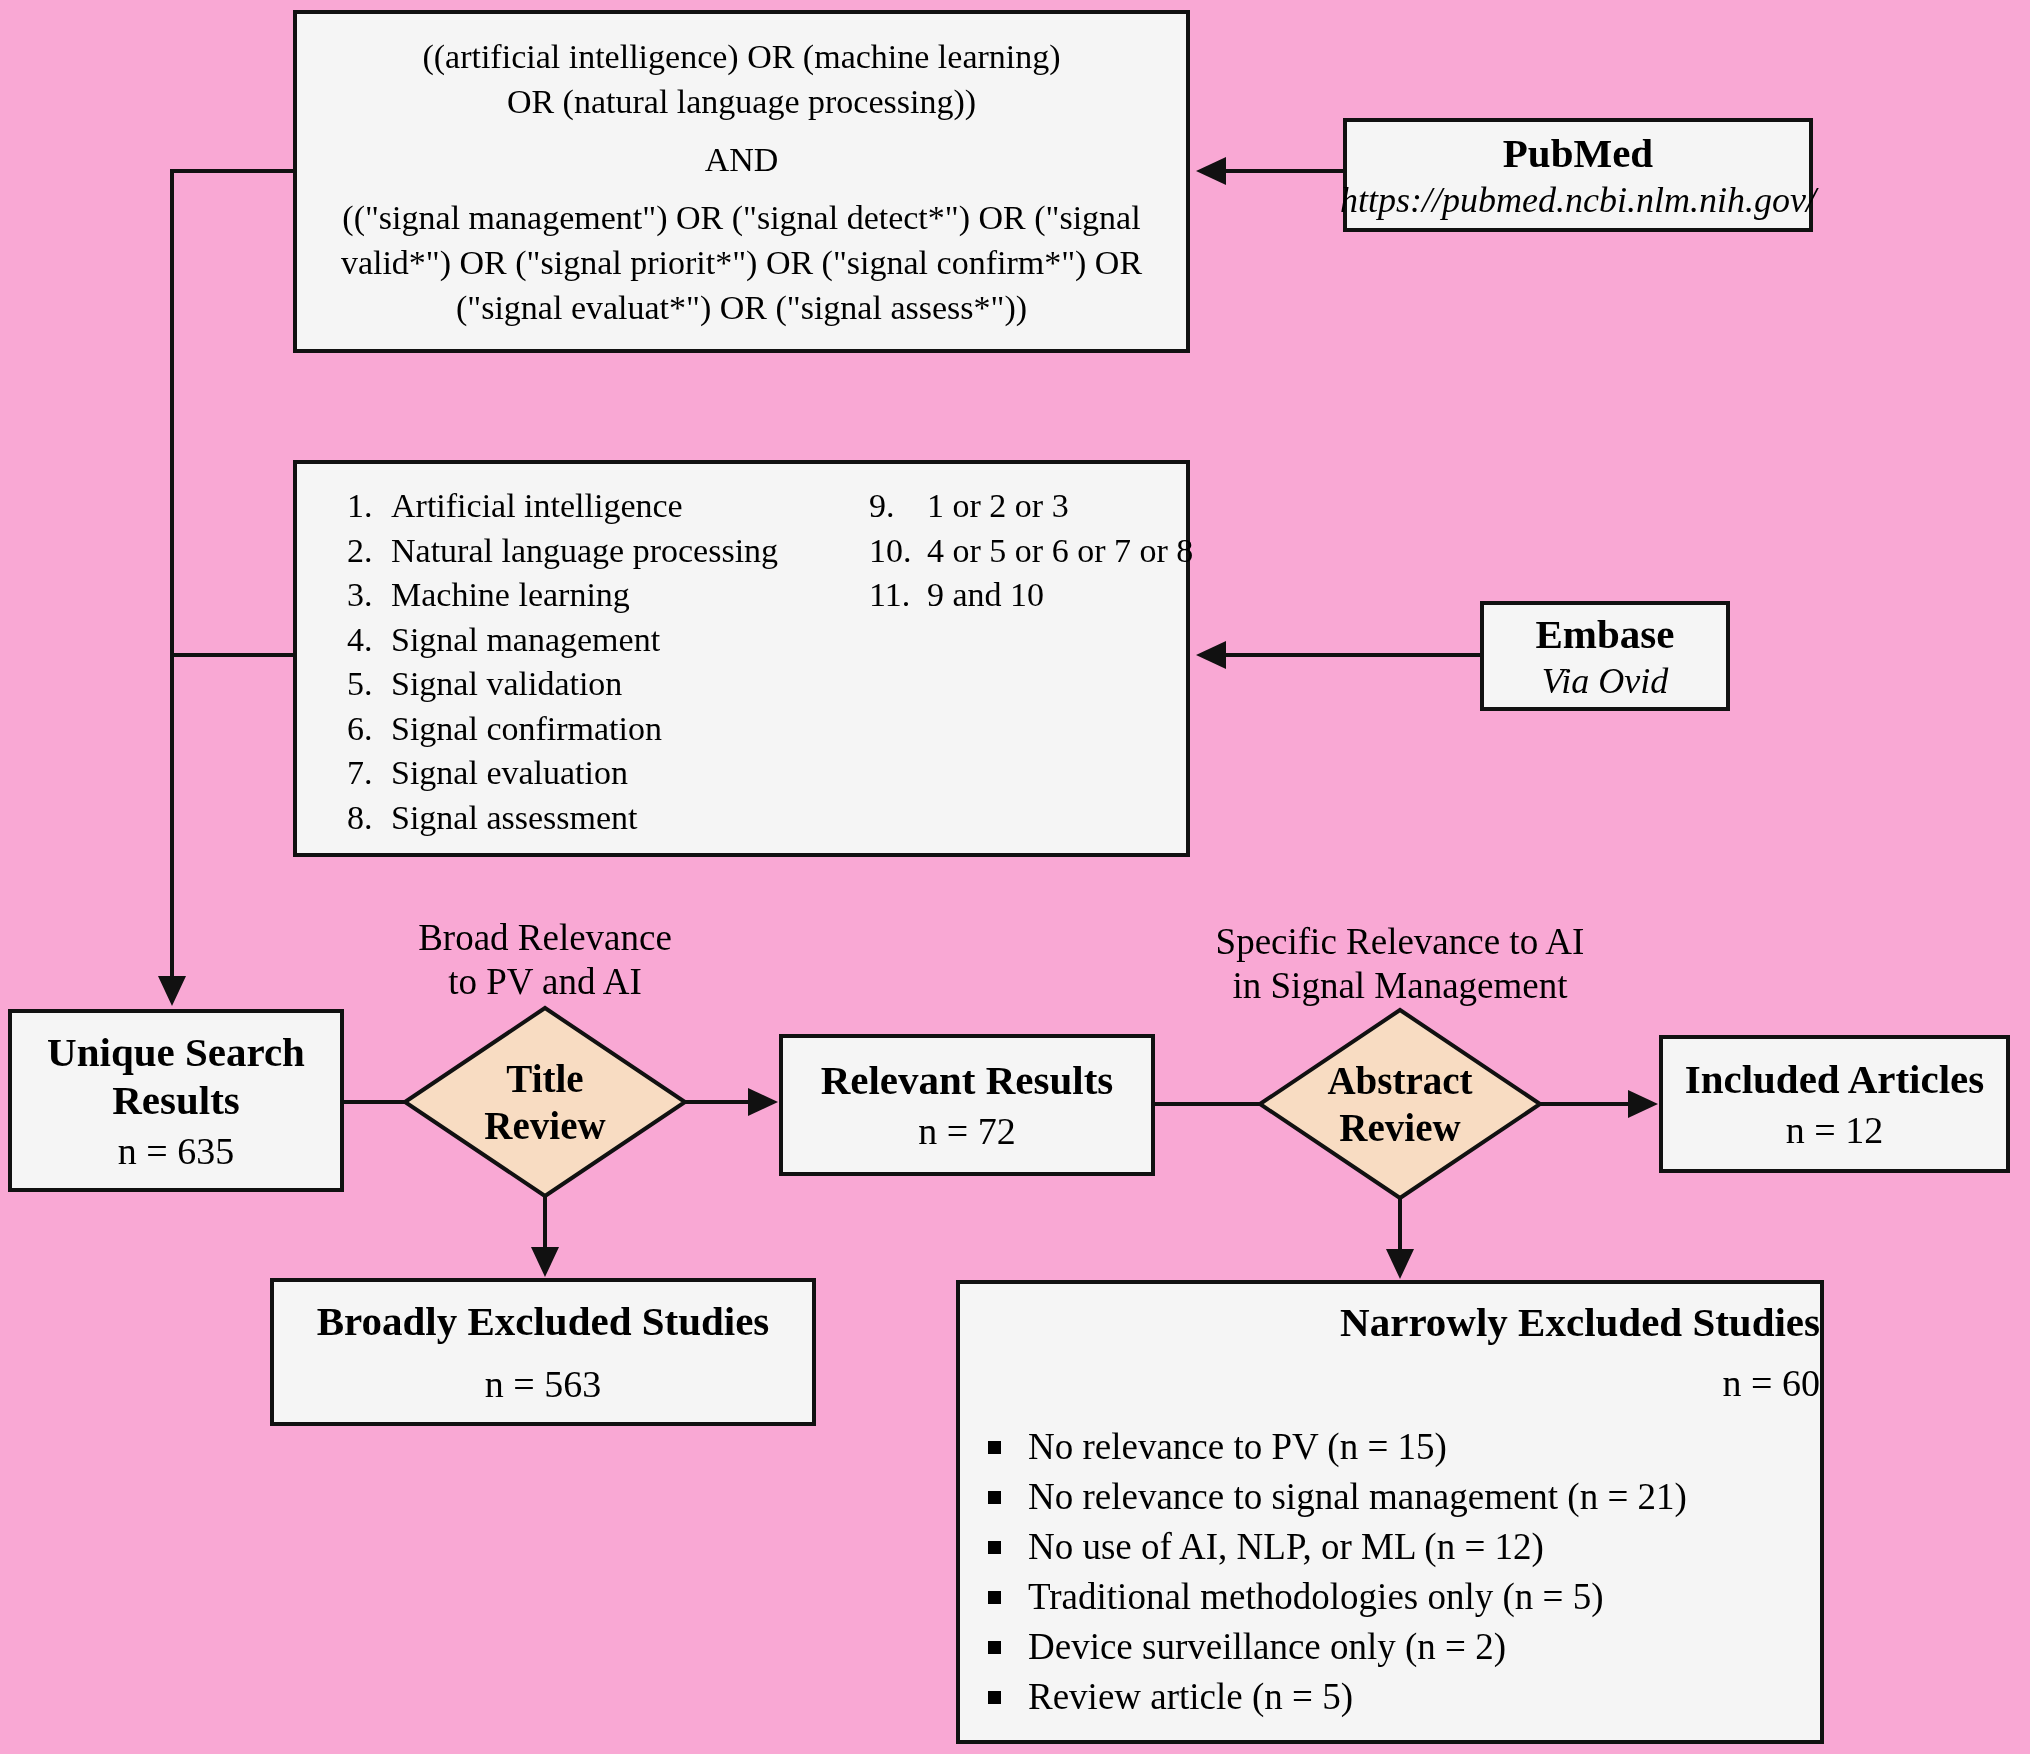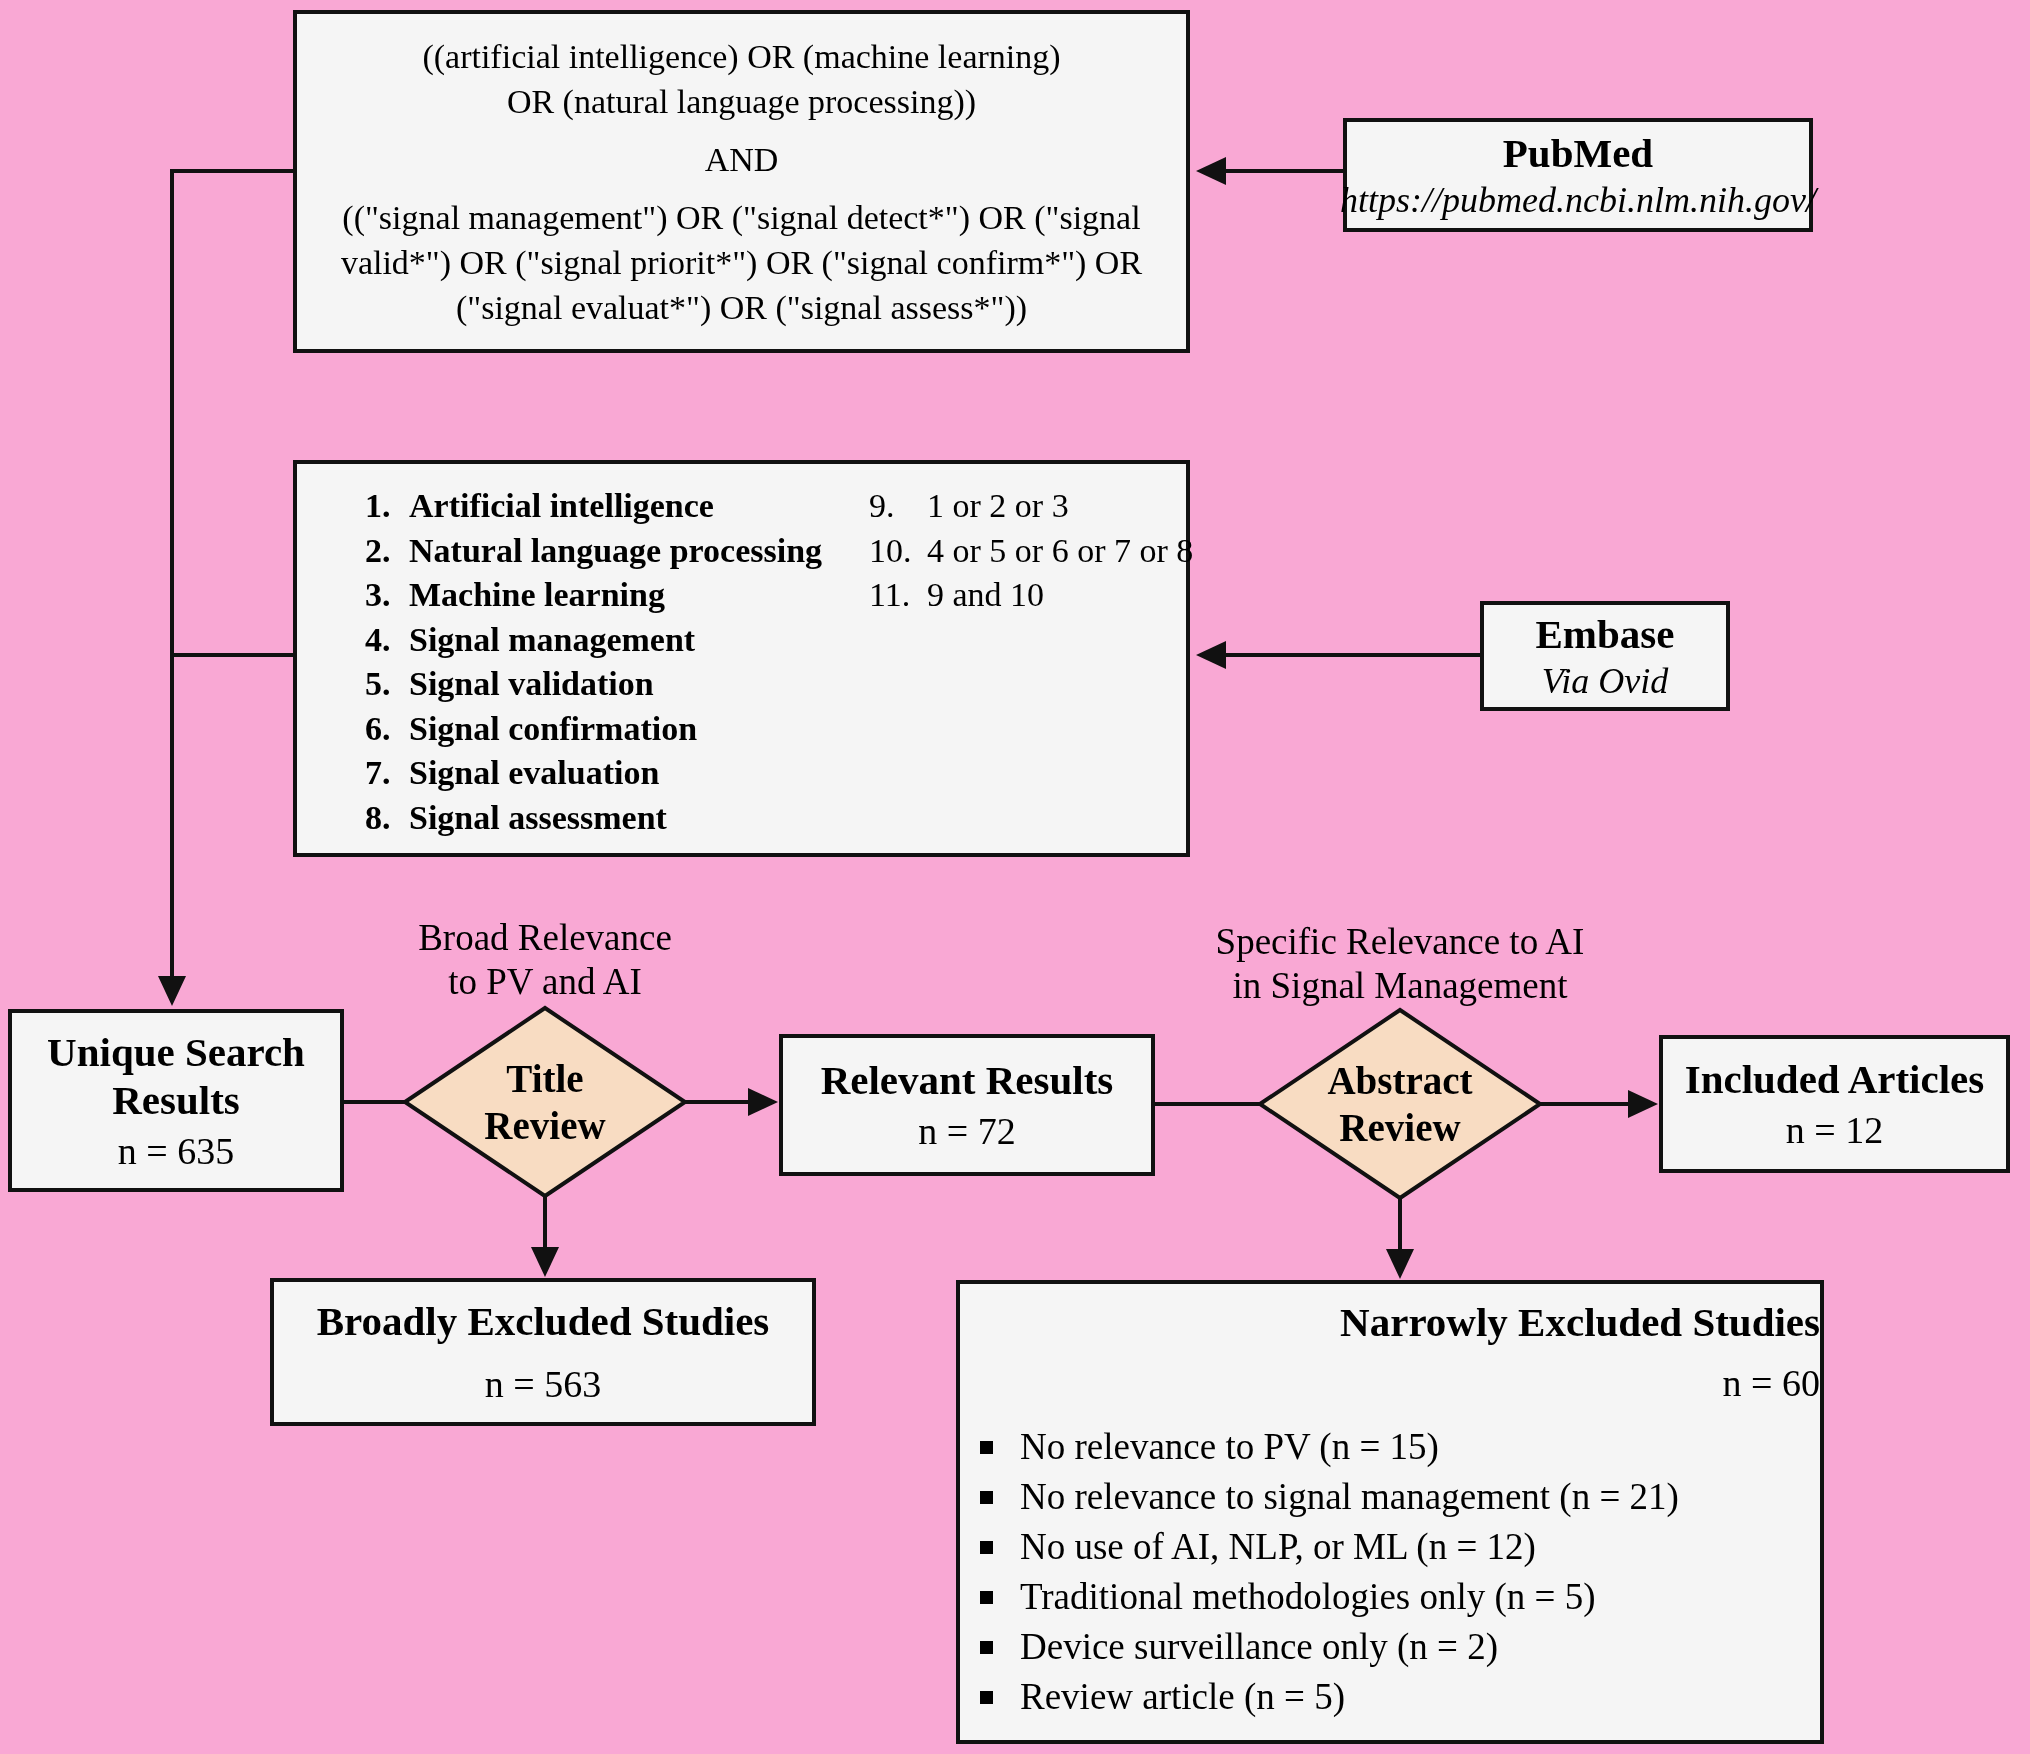--- a/index.html
+++ b/index.html
@@ -42,21 +42,21 @@
 
   
   #pubmed-box { left: 1343px; top: 118px; width: 470px; height: 114px; }
   #embase-box { left: 1480px; top: 601px; width: 250px; height: 110px; }
   .db-title { font-size: 41px; font-weight: bold; line-height: 50px; white-space: nowrap; }
   .db-sub   { font-size: 36px; font-style: italic; line-height: 44px; white-space: nowrap; }
 
   
   #terms-box { left: 293px; top: 460px; width: 897px; height: 397px; }
   .terms-col { position: absolute; top: 20px; }
-  #terms-col-left  { left: 68px; font-weight: bold; }
+  #terms-col-left  { left: 50px; }
   #terms-col-right { left: 572px; }
   .term-row { font-size: 34px; line-height: 44.5px; white-space: nowrap; }
   .term-num { display: inline-block; min-width: 44px; }
   #terms-col-right .term-num { min-width: 58px; }
 
   
   #unique-box   { left: 8px;    top: 1009px; width: 336px; height: 183px; }
   #relevant-box { left: 779px;  top: 1034px; width: 376px; height: 142px; }
   #included-box { left: 1659px; top: 1035px; width: 351px; height: 138px; }
   #broadly-box  { left: 270px;  top: 1278px; width: 546px; height: 148px; }
@@ -88,21 +88,21 @@
   
   #narrowly-box { left: 956px; top: 1280px; width: 868px; height: 464px; padding-top: 14px; box-sizing: border-box; }
   #narrowly-box .head { text-align: right; }
   #narrowly-box .node-count { margin-top: 14px; }
   .bullet-list { margin-top: 16px; }
   .bullet-row {
     display: flex;
     align-items: center;
     font-size: 37px;
     line-height: 50px;
-    padding-left: 20px;
+    padding-left: 28px;
     white-space: nowrap;
   }
   .bullet-square {
     display: inline-block;
     width: 13px; height: 13px;
     background: #000000;
     margin-right: 27px;
     flex: 0 0 auto;
   }
 </style>

